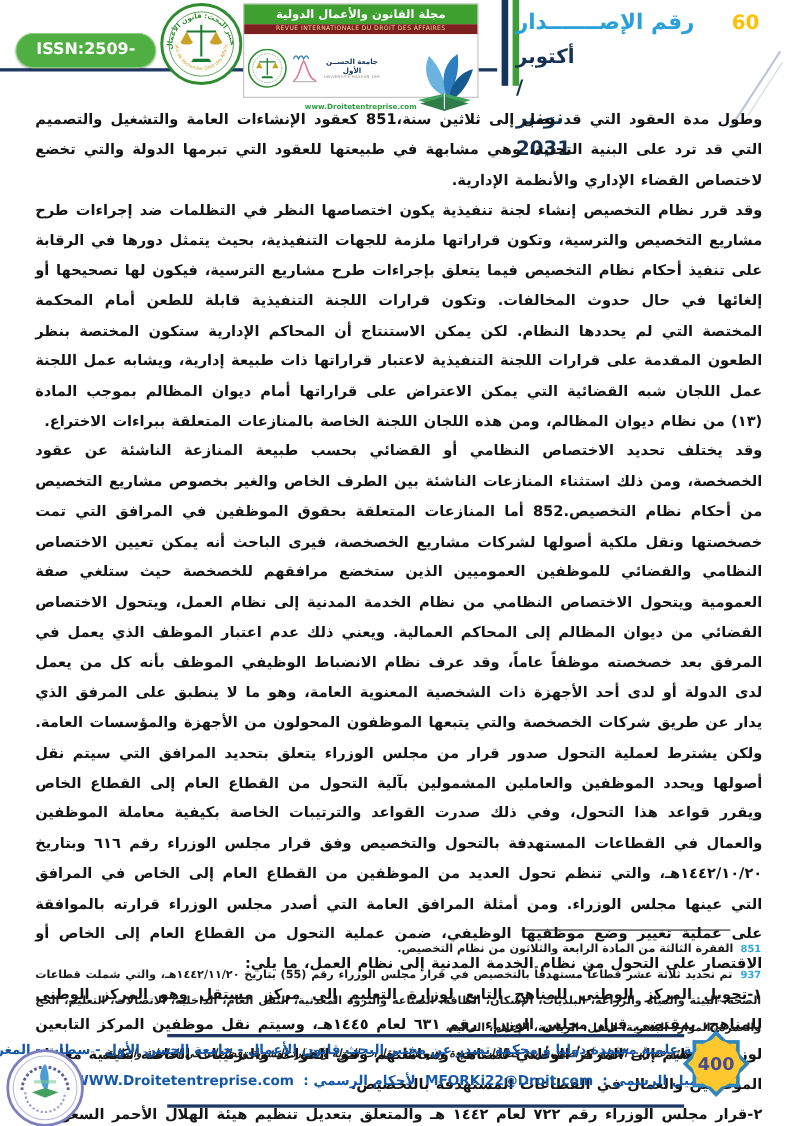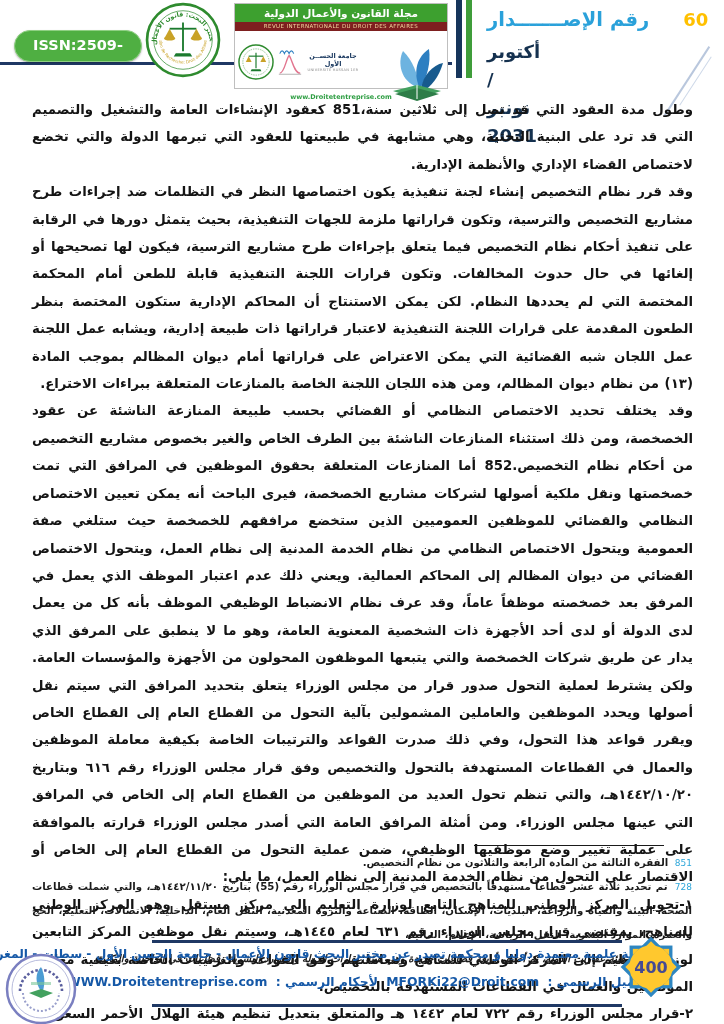--- a/index.html
+++ b/index.html
@@ -4,52 +4,52 @@
 <style>
   html,body{margin:0;padding:0;background:#e8e8e8;}
   .page{position:relative;width:724px;height:1024px;background:#ffffff;margin:0 auto;
         font-family:"DejaVu Sans",sans-serif;overflow:hidden;}
   
   .hline{position:absolute;left:0;top:62px;width:452px;height:3px;background:#1f3864;}
   .issn-pill{position:absolute;left:14px;top:30px;width:126px;height:30px;background:#4faf42;
         border:1.5px solid #8fd083;border-radius:16px;color:#fff;font-weight:bold;font-size:14.5px;
         text-align:center;line-height:28px;box-shadow:0 1px 2px rgba(0,0,0,.25);}
   .seal{position:absolute;left:145px;top:2px;width:76px;height:76px;}
-  .journal-box{position:absolute;left:234px;top:3px;width:212px;height:84px;border:1px solid #bfbfbf;
+  .journal-box{position:absolute;left:221px;top:3px;width:212px;height:84px;border:1px solid #bfbfbf;
         display:flex;flex-direction:column;background:#fff;}
   .jb-title{background:#3da02f;color:#fff;font-size:10.5px;font-weight:bold;text-align:center;
         line-height:18px;height:18px;white-space:nowrap;}
   .jb-sub{background:#7e1f1f;color:#f2d9a0;font-size:5.5px;text-align:center;line-height:9px;height:9px;
         letter-spacing:.4px;white-space:nowrap;}
   .jb-row{flex:1;display:flex;align-items:center;padding:13px 3px;gap:3px;position:relative;}
   .jb-univ{width:54px;text-align:center;}
   .jb-univ-name{font-size:6.5px;font-weight:bold;color:#17365d;}
   .jb-univ-sub{font-size:3.5px;color:#8a8a8a;letter-spacing:.3px;}
   .jb-bird{position:absolute;right:0;bottom:-10px;width:60px;height:56px;}
   .jb-site{font-size:6.5px;font-weight:bold;color:#2e9e43;text-align:center;line-height:9px;height:9px;}
   .jb-strip{height:5px;background:linear-gradient(90deg,#2b9e8f,#63c7ba);}
   .vbar{position:absolute;top:0;height:78px;width:6px;}
   .vbar-navy{left:456px;background:#16355b;}
   .vbar-green{left:466px;background:#3f9d3a;}
-  .issue-area{position:absolute;left:487px;top:8px;width:230px;}
+  .issue-area{position:absolute;left:469px;top:8px;width:230px;}
   .issue-line{display:flex;direction:ltr;align-items:baseline;gap:7px;font-weight:bold;
         font-size:19.5px;color:#2aa1da;white-space:nowrap;}
   .issue-num{color:#ffc000;font-size:18px;margin-left:27px;}
   .date-line{display:flex;direction:ltr;align-items:baseline;gap:7px;margin-top:10px;font-weight:bold;
         font-size:18px;color:#15314f;white-space:nowrap;flex-direction:column;}
   .slash1{position:absolute;left:686px;top:40px;width:2px;height:82px;background:#b9c7dd;transform:rotate(33deg);}
   .slash2{position:absolute;left:695px;top:52px;width:1px;height:58px;background:#cdd8e8;transform:rotate(33deg);}
   
   .main-text{position:absolute;top:96px;left:32px;right:31px;direction:rtl;text-align:justify;}
   .main-text p{margin:0;font-size:13.3px;line-height:27.4px;font-weight:bold;color:#141414;word-spacing:1px;}
   
   .footnotes{position:absolute;top:845px;left:32px;right:32px;direction:rtl;}
   .fn-rule{width:190px;margin-right:28px;border-top:1.6px solid #1a1a1a;margin-bottom:5px;}
   .fn{font-size:10.2px;line-height:24px;font-weight:bold;color:#1a1a1a;text-align:justify;margin:0;}
-  .fn-num{color:#2fa7da;font-weight:normal;font-size:9px;padding-left:3px;}
+  .fn-num{color:#2fa7da;font-weight:bold;font-size:9px;padding-left:3px;}
   .fn-italic{font-style:italic;text-align:center;font-size:10.2px;line-height:24px;font-weight:bold;color:#1a1a1a;}
   
   .f-rule{position:absolute;left:152px;width:470px;height:3px;background:#1f3864;}
   .f-rule-top{top:940px;}
   .f-rule-bottom{top:1004px;}
   .f-line1{position:absolute;top:947px;left:90px;width:560px;text-align:center;direction:rtl;
         color:#1558a7;font-weight:bold;font-size:12.2px;white-space:nowrap;}
   .f-line2{position:absolute;top:974px;left:90px;width:560px;text-align:center;direction:rtl;
         color:#1558a7;font-weight:bold;font-size:12.4px;white-space:nowrap;}
   .f-line2 span{padding:0 2px;}
@@ -160,21 +160,21 @@
 
   </div>
 
   <div class="footnotes">
     <div class="fn-rule"></div>
     <p class="fn">
       <span class="fn-num">851</span>
       <span>الفقرة الثالثة من المادة الرابعة والثلاثون من نظام التخصيص.</span>
     </p>
     <p class="fn">
-      <span class="fn-num">728</span>
+      <span class="fn-num">937</span>
       <span>تم تحديد ثلاثة عشر قطاعاً مستهدفاً بالتخصيص في قرار مجلس الوزراء رقم (55) بتاريخ ١٤٤٢/١١/٢٠هـ، والتي شملت قطاعات الصحة، البيئة والمياه والزراعة، البلديات، الإسكان، الطاقة، الصناعة والثروة المعدنية، النقل العام، الداخلية، الاتصالات، التعليم، الحج والعمرة، الموارد البشرية، النقل، الرياضة، الإعلام، المالية،</span>
     </p>
     <div class="fn-italic">وهيئة عقارات الدولة، ثم أضيف أربعة قطاعات جديدة وهي هيئة عقارات الدولة والموارد البشرية وقطاعات في الداخلية والمالية.</div>
   </div>
 
   <div>
     <div class="f-rule f-rule-top"></div>
     <div class="f-line1">مجلة علمية معتمدة  دوليا و محكمة تصدر عن مختبر البحث قانون الأعمال - جامعة الحسن الأول - سطات - المغرب</div>
     <div class="f-line2">
       <span>الإميل الرسمي :</span>

